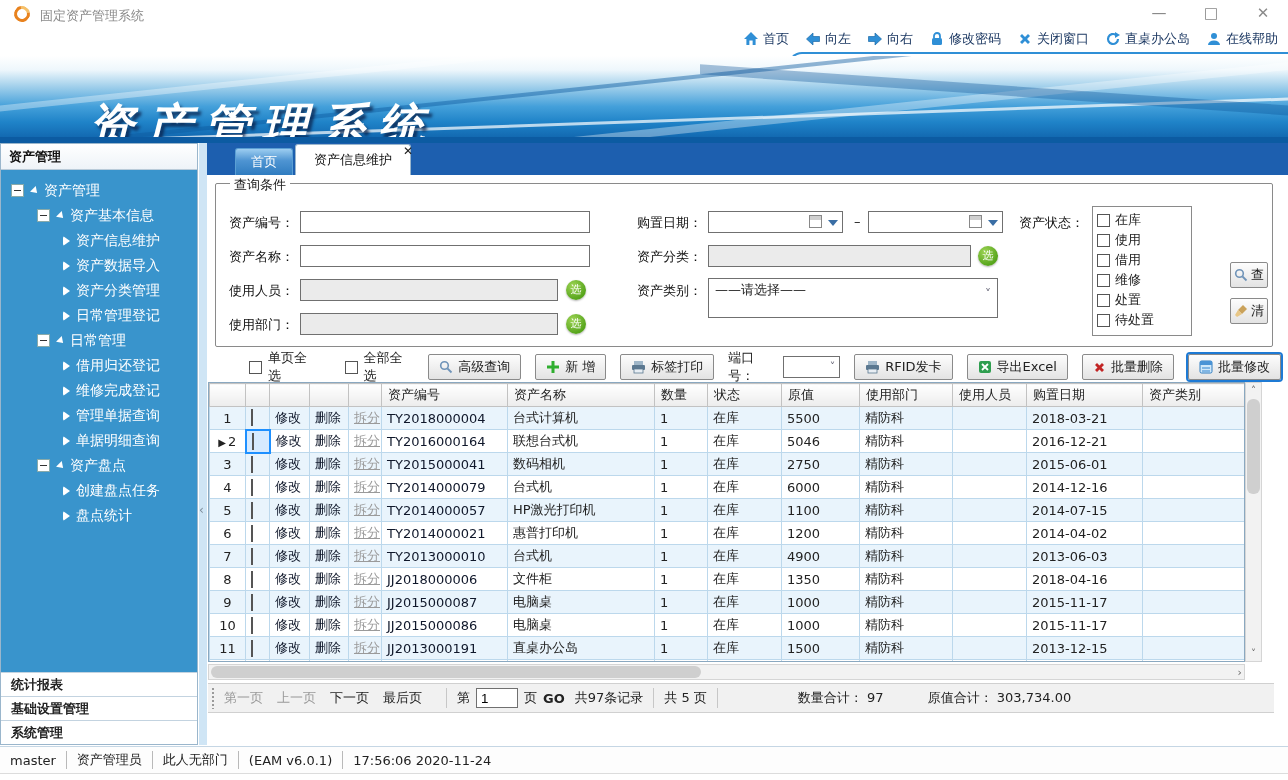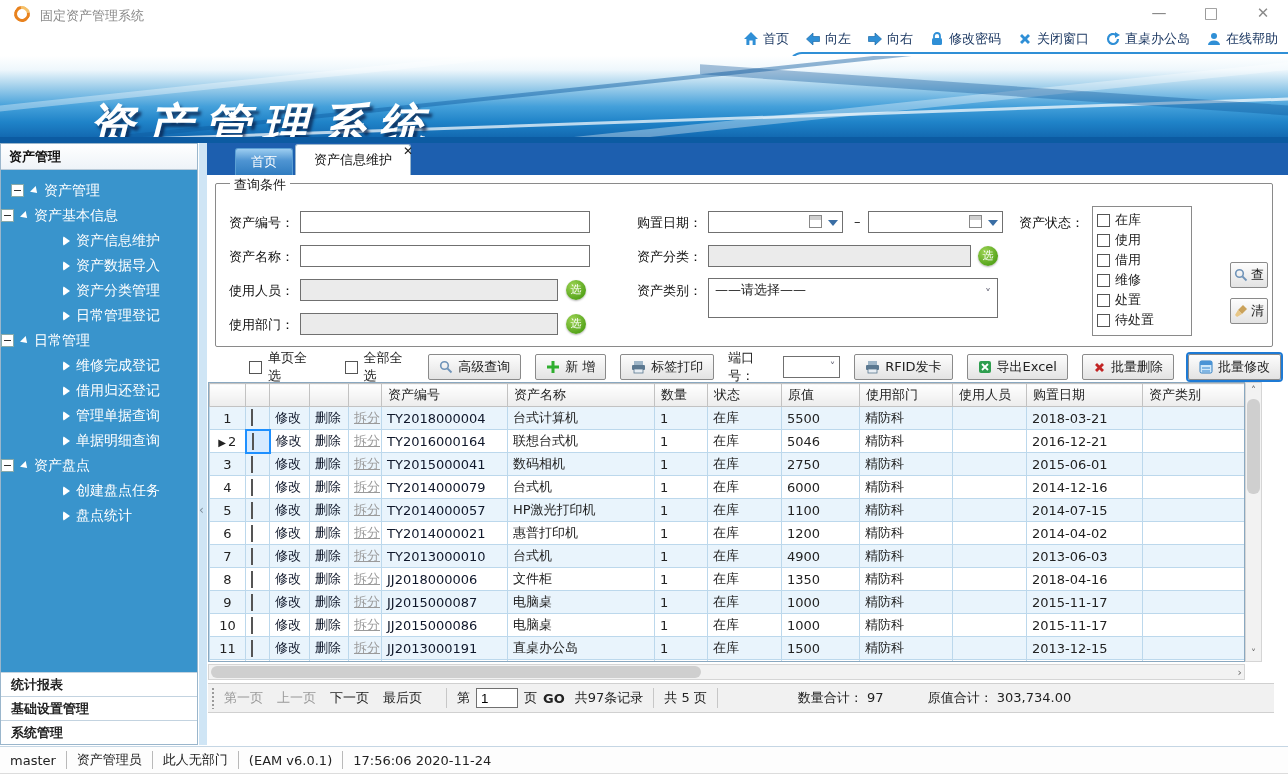--- a/index.html
+++ b/index.html
@@ -37,21 +37,21 @@
     text-shadow:3px 4px 3px rgba(10,30,70,.75);margin-top:33px; }
   .banner-bottom { position:absolute; left:0; top:137px; width:1288px; height:6px; background:#0c5ba2; }
 
   
   .sidebar { position:absolute; left:0; top:143px; width:198px; height:602px; background:#fff; border:1px solid #9ab6cc; }
   .sidebar-header { height:26px; line-height:25px; padding-left:8px; font-weight:bold; color:#111;
     background:linear-gradient(180deg,#ffffff,#eef3f8); border-bottom:1px solid #b9cbd9; }
   .sidebar-tree { position:absolute; left:0; top:26px; width:196px; height:502px; background:#3994cc; padding-top:8px; overflow:hidden; }
   .tree-item { display:flex; align-items:center; height:25px; color:#fff; font-size:14px; cursor:pointer; white-space:nowrap; }
   .tree-item .lbl { margin-left:6px; }
-  .lvl0 { padding-left:10px; } .lvl1 { } .lvl2 { padding-left:62px; }
+  .lvl0 { padding-left:10px; } .lvl1 { padding-left:36px; } .lvl2 { padding-left:62px; }
   .minus-box { width:13px; height:13px; background:#fff; border:1px solid #8aa; position:relative; flex:none; }
   .minus-box::after { content:""; position:absolute; left:2px; top:5px; width:7px; height:1px; background:#333; }
   .tri-exp { width:0; height:0; border-left:6px solid #fff; border-top:4px solid transparent;
     border-bottom:4px solid transparent; transform:rotate(45deg); margin-left:8px; flex:none; }
   .tri-leaf { width:0; height:0; border-left:7px solid #fff; border-top:5px solid transparent;
     border-bottom:5px solid transparent; border-radius:2px; flex:none; }
   .accordion { position:absolute; left:0; top:528px; width:196px; }
   .accordion-item { height:24px; line-height:23px; padding-left:10px; font-weight:bold; background:#fff;
     border-top:1px solid #c3d3e0; cursor:pointer; }
 
@@ -269,25 +269,25 @@
           <span class="tri-leaf"></span>
           <span class="lbl">日常管理登记</span>
         </div>
         <div class="tree-item lvl1">
           <span class="minus-box"></span>
           <span class="tri-exp"></span>
           <span class="lbl">日常管理</span>
         </div>
         <div class="tree-item lvl2">
           <span class="tri-leaf"></span>
+          <span class="lbl">借用归还登记</span>
+        </div>
+        <div class="tree-item lvl2">
+          <span class="tri-leaf"></span>
           <span class="lbl">维修完成登记</span>
-        </div>
-        <div class="tree-item lvl2">
-          <span class="tri-leaf"></span>
-          <span class="lbl">借用归还登记</span>
         </div>
         <div class="tree-item lvl2">
           <span class="tri-leaf"></span>
           <span class="lbl">管理单据查询</span>
         </div>
         <div class="tree-item lvl2">
           <span class="tri-leaf"></span>
           <span class="lbl">单据明细查询</span>
         </div>
         <div class="tree-item lvl1">

